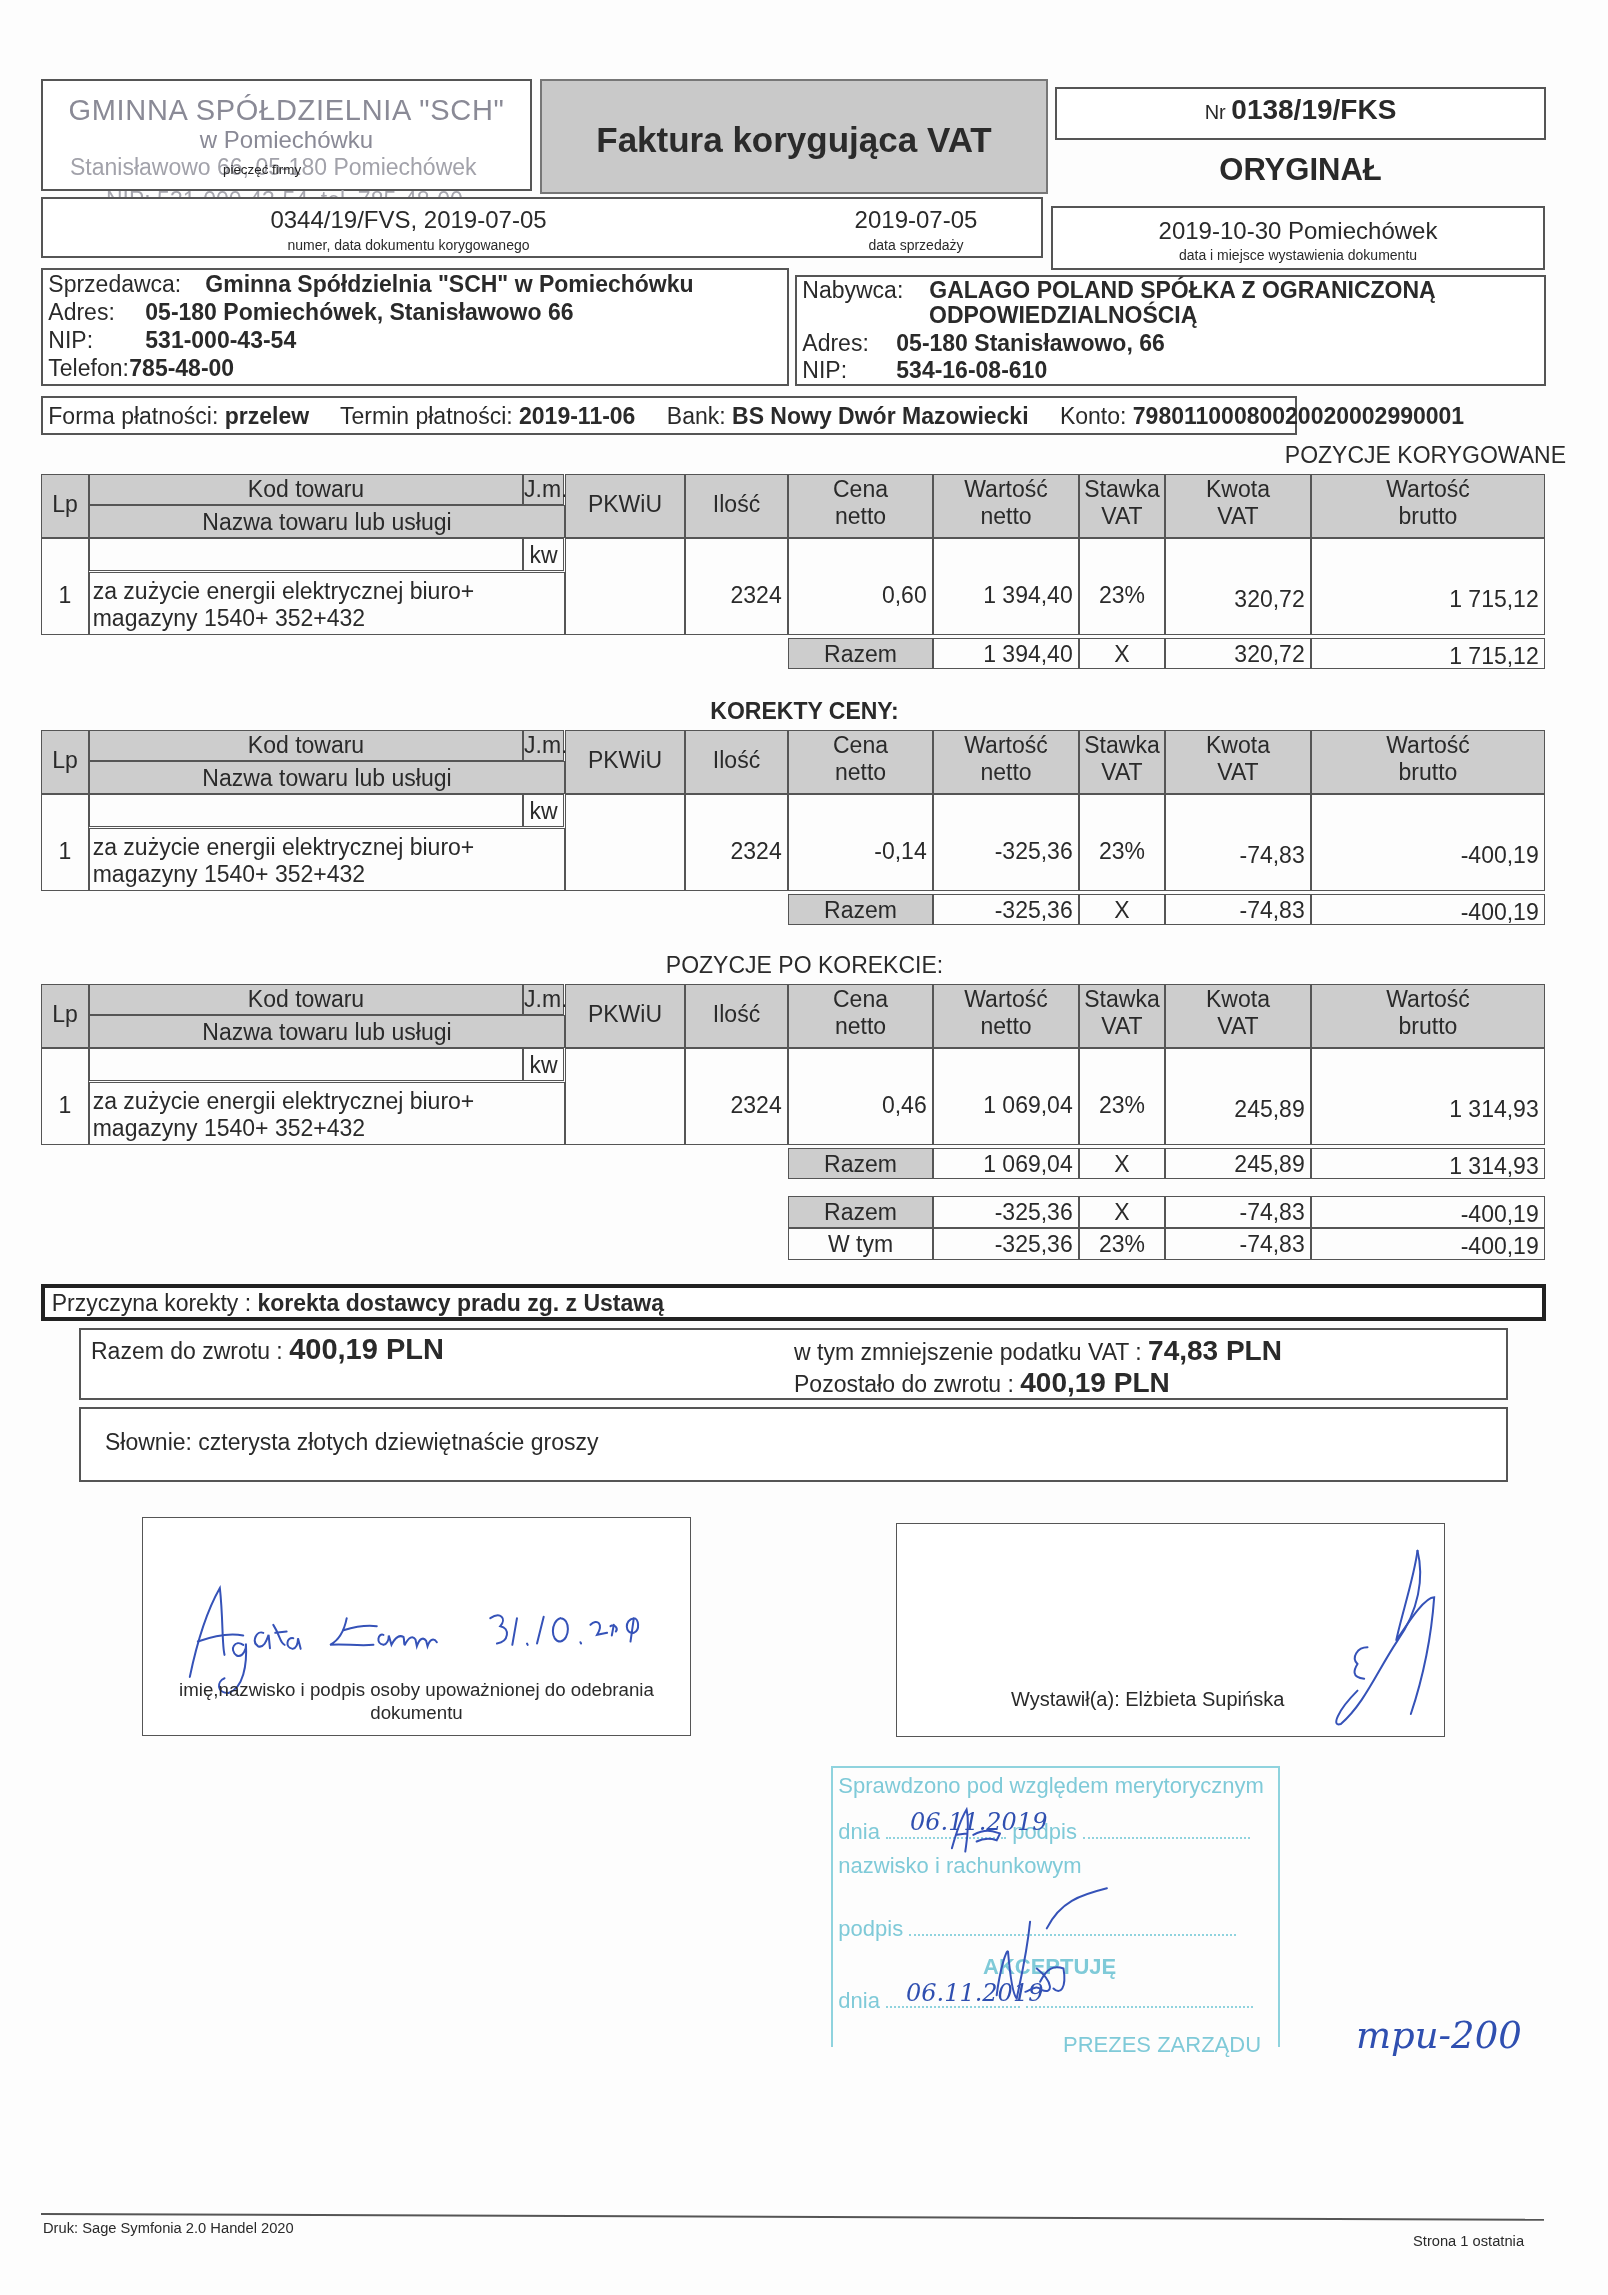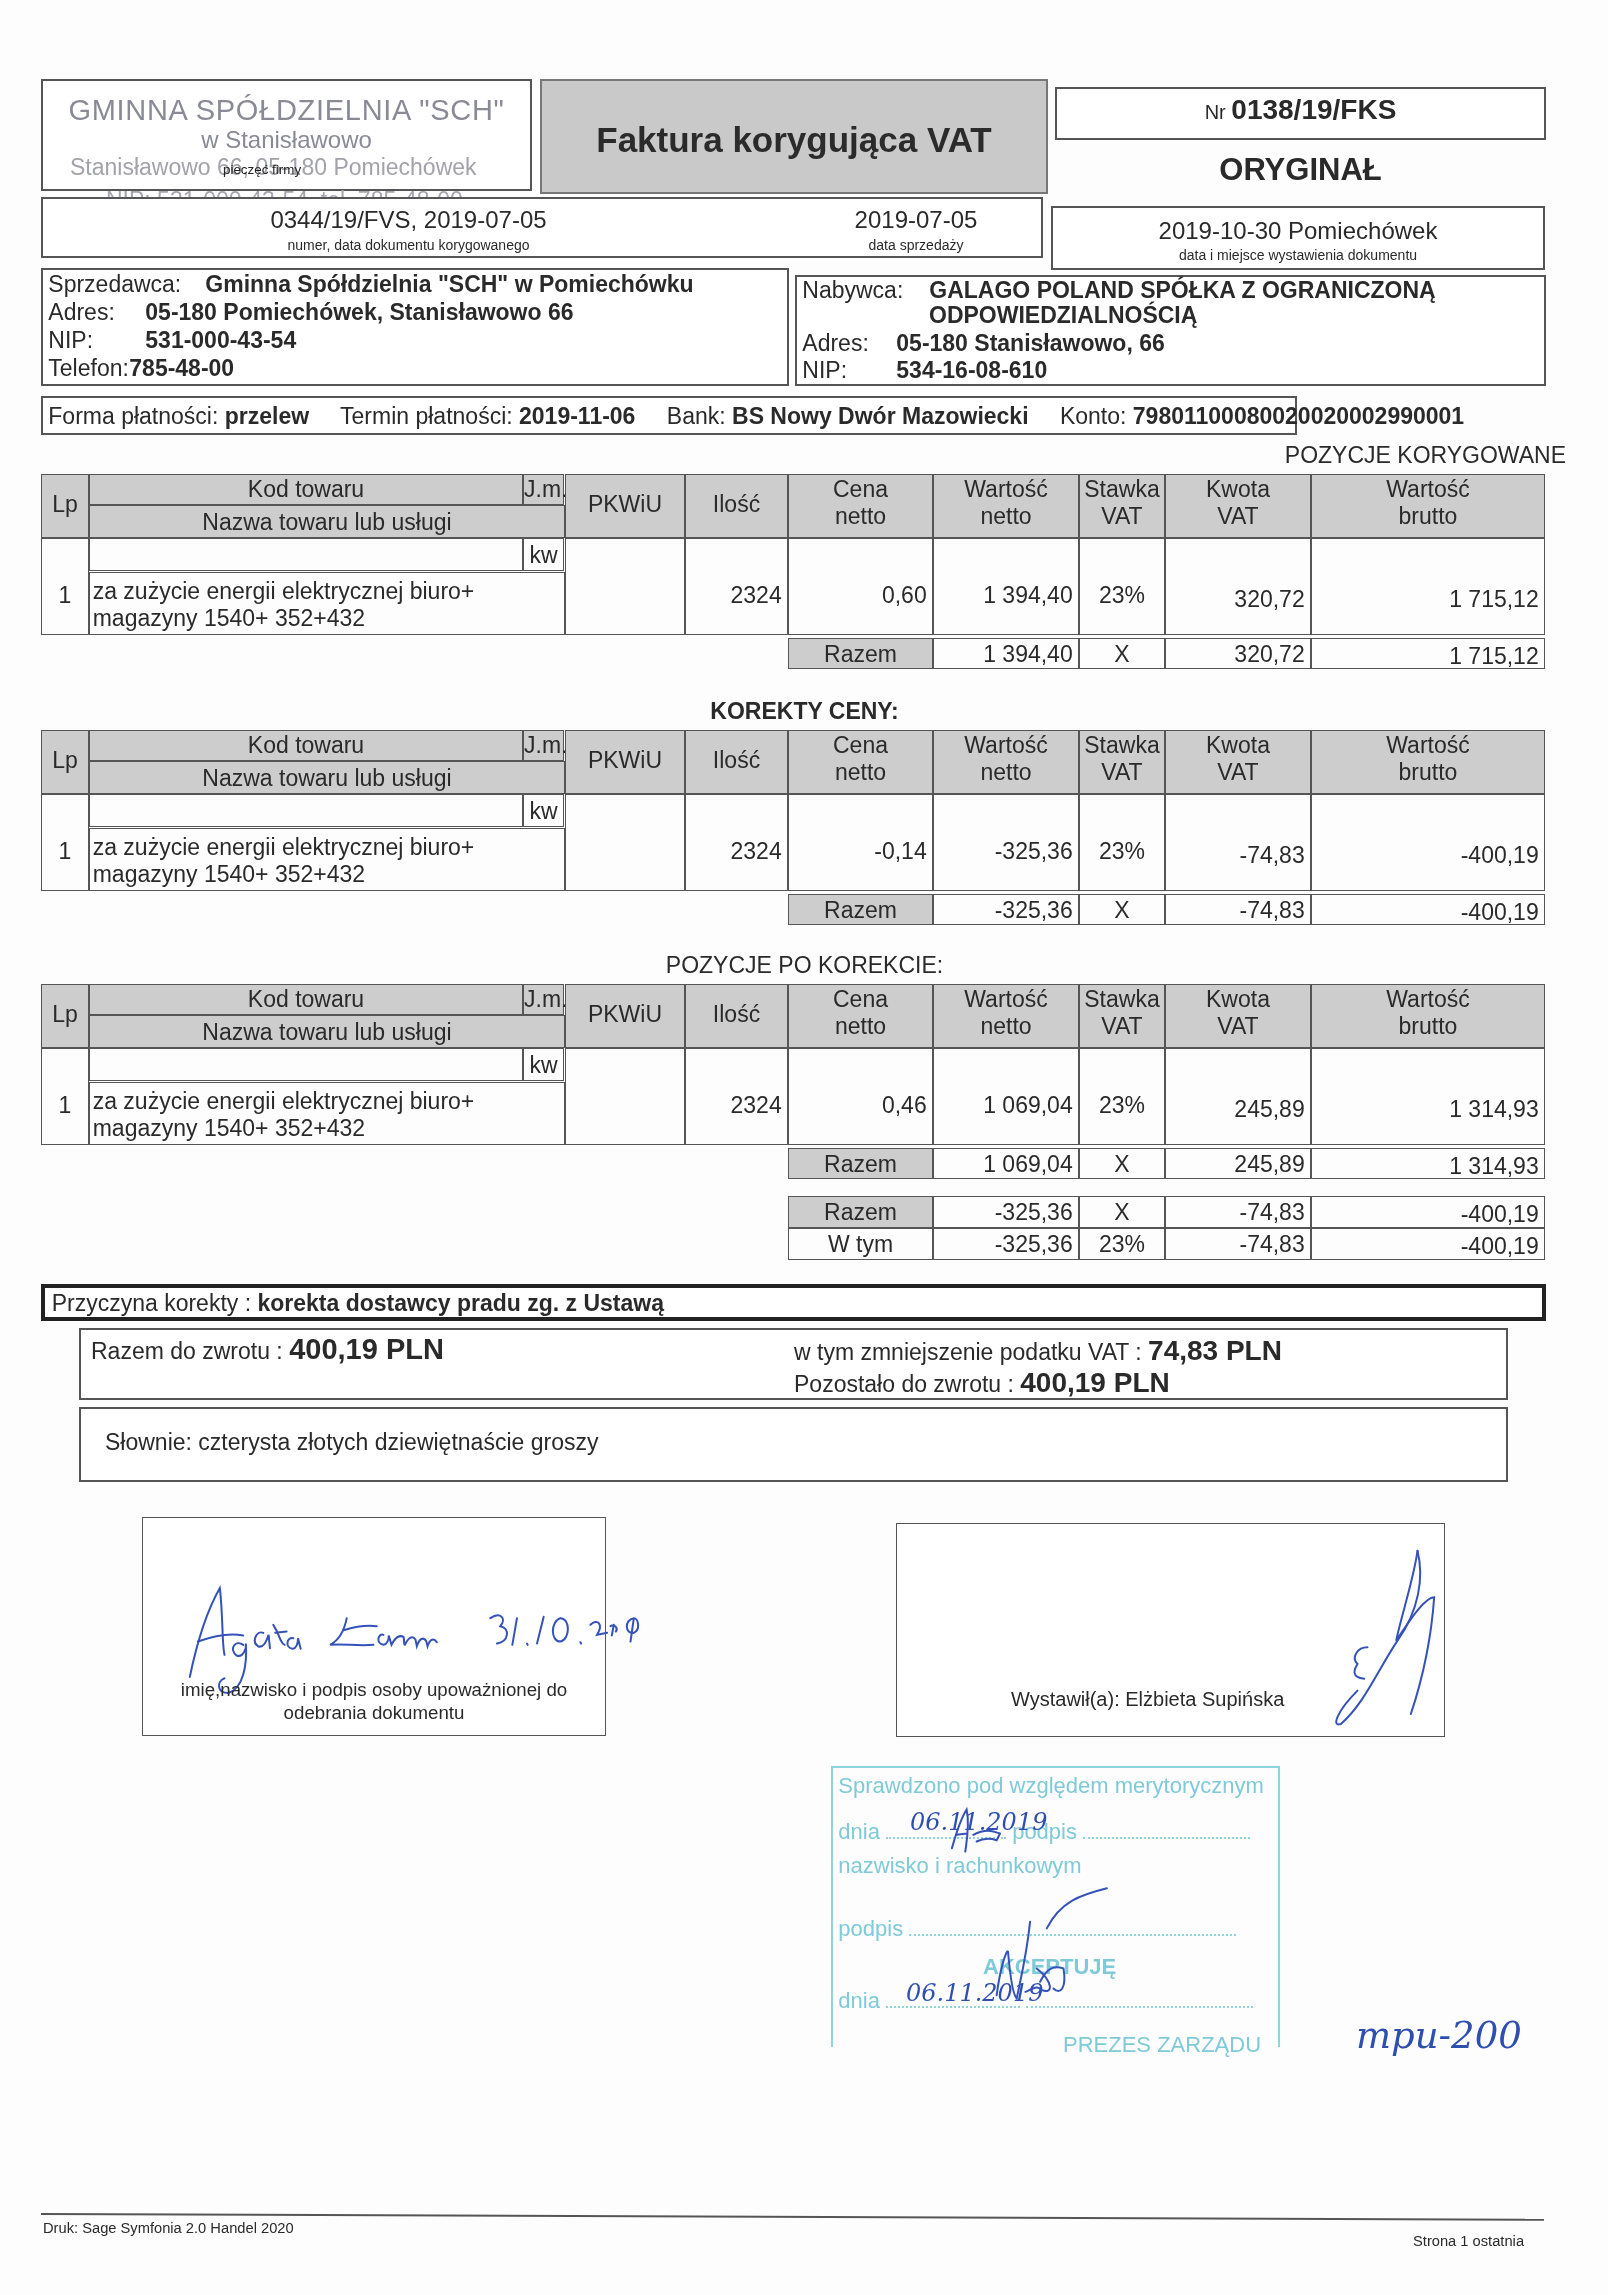--- a/index.html
+++ b/index.html
@@ -62,21 +62,21 @@
   #refund .a .val { font-weight:bold; font-size: 29px; }
   #refund .b1 { position:absolute; left: 713px; top: 5.3px; font-size: 23px; }
   #refund .b1 .val { font-weight:bold; font-size: 28px; text-align: right; }
   #refund .b2 { position:absolute; left: 713px; top: 37px; font-size: 23px; }
   #refund .b2 .val { font-weight:bold; font-size: 28px; }
 
   #words { left: 79px; top: 1407px; width: 1429px; height: 75px; }
   #words .t { position:absolute; left: 24px; top: 20px; font-size: 23px; }
 
   
-  #sig-left { left: 142px; top: 1517px; width: 464px; height: 219px; border-width: 1.3px; }
+  #sig-left { left: 142px; top: 1517px; width: 549px; height: 219px; border-width: 1.3px; }
   #sig-left .cap { position:absolute; left: 0; right:0; bottom: 10.7px; text-align:center; font-size: 18.7px; line-height: 1.2; }
   #sig-right { left: 896px; top: 1523px; width: 549px; height: 214px; border-width: 1.3px; }
   #sig-right .cap { position:absolute; left: 114px; top: 164px; font-size: 20px; }
   svg.ink { position:absolute; overflow: visible; }
 
   
   #approval { position:absolute; left: 831px; top: 1766px; width: 449px; height: 281px; border: 2px solid #8fd3de; border-bottom: none; }
   #approval .s { position:absolute; color: #7fcad8; font-size: 22px; white-space: nowrap; }
   #approval .dots { border-bottom: 2px dotted #8fd3de; display:inline-block; }
 
@@ -85,21 +85,21 @@
   
   #footer-line { position:absolute; left: 41px; top: 2213px; width: 1503px; height: 0; border-top: 2px solid #555; transform: rotate(0.22deg); transform-origin: left; }
   #footer-left { position:absolute; left: 43px; top: 2220px; font-size: 14.7px; }
   #footer-right { position:absolute; left: 1413px; top: 2233px; font-size: 14.7px; }
 </style>
 </head>
 <body>
 
 <div class="box" id="stamp">
   <div class="l1">GMINNA SPÓŁDZIELNIA "SCH"</div>
-  <div class="l2">w Stanisławowo</div>
+  <div class="l2">w Pomiechówku</div>
   <div class="l3">Stanisławowo 66, 05-180 Pomiechówek</div>
   <div class="l4">NIP: 531-000-43-54, tel. 785-48-00</div>
   <div class="caption">pieczęć firmy</div>
 </div>
 
 <div class="box" id="title-box">
   <div class="t">Faktura korygująca VAT</div>
 </div>
 
 <div class="box" id="nr-box">

